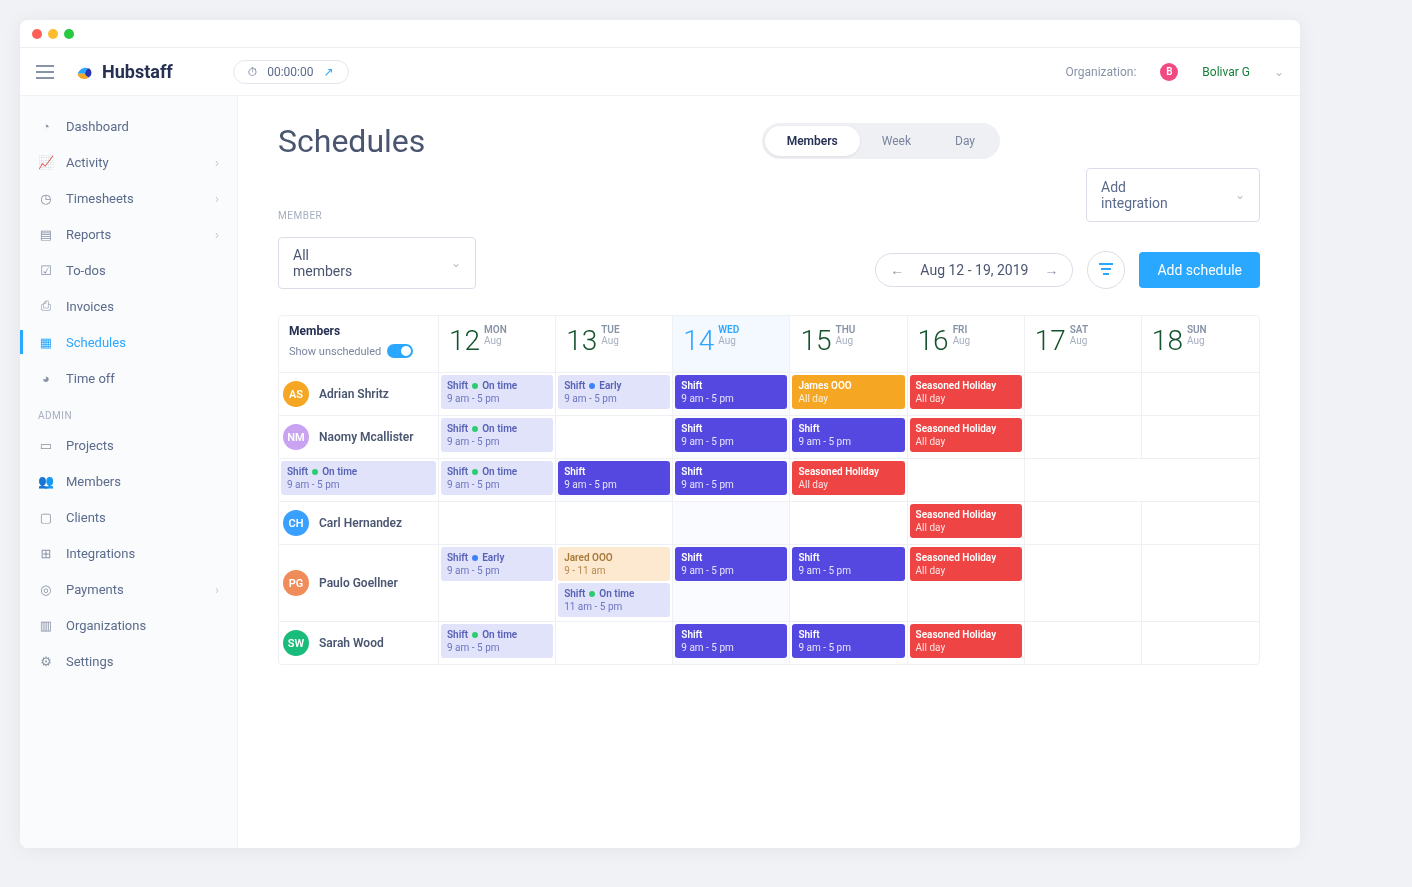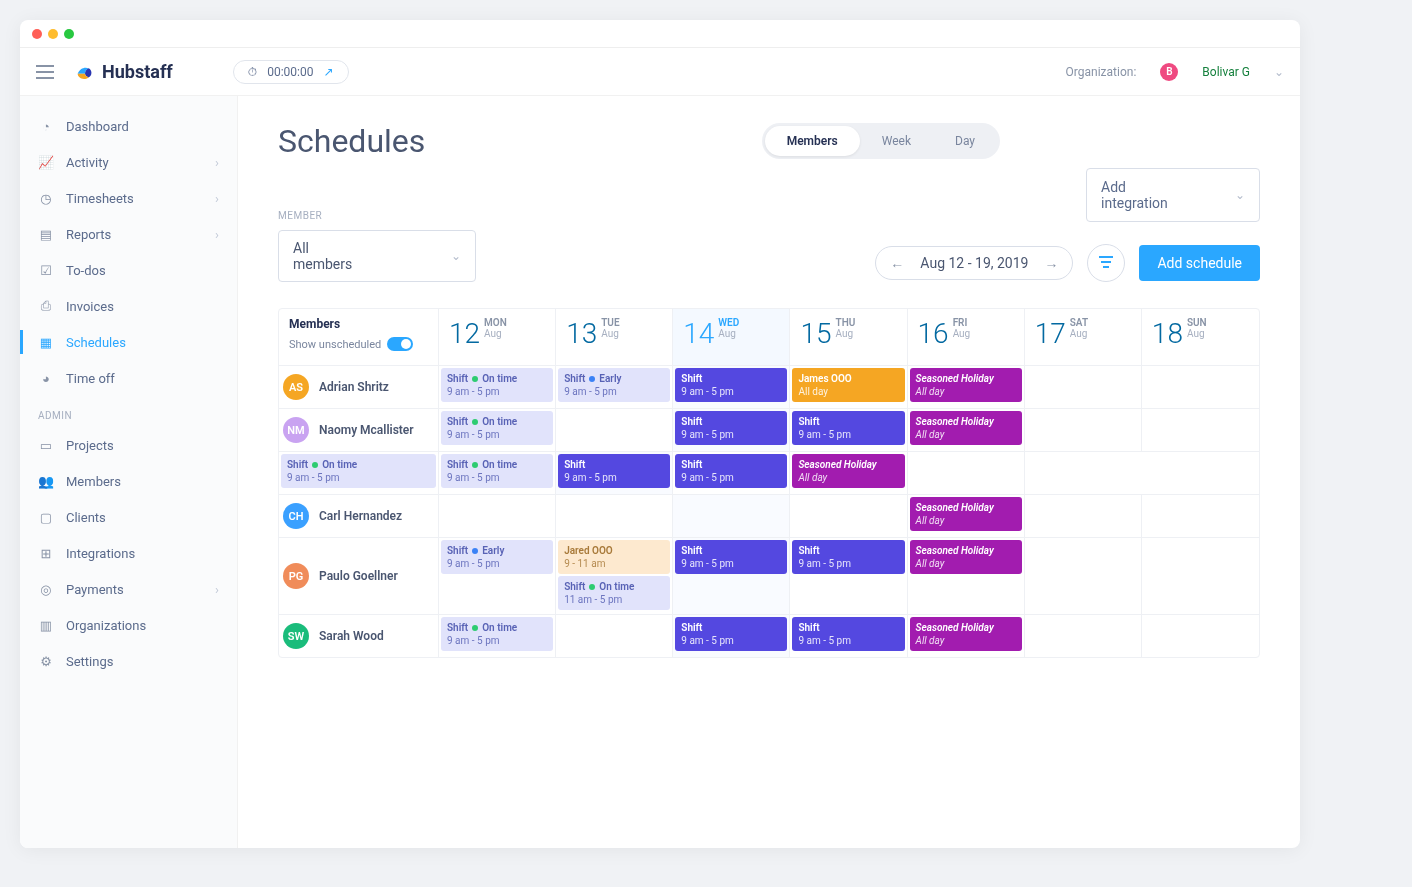--- a/index.html
+++ b/index.html
@@ -34,35 +34,35 @@
 .main { flex: 1; padding: 74px 40px 30px 40px; overflow: auto; position: relative; }
 .page-head { display: flex; align-items: center; margin-bottom: 40px; }
 .page-title { font-size: 32px; font-weight: 400; color: #4a5670; }
 .view-tabs { display: flex; background: #eef0f4; border-radius: 20px; padding: 3px; margin-left: auto; margin-right: 260px; }
 .view-tab { padding: 8px 22px; font-size: 12px; color: #7a869e; border-radius: 18px; cursor: pointer; }
 .view-tab.active { background: #fff; color: #253053; font-weight: 600; box-shadow: 0 1px 3px rgba(0,0,0,0.08); }
 .add-integration { position: absolute; right: 40px; top: 120px; border: 1px solid #d9dee8; border-radius: 4px; padding: 10px 14px; font-size: 14px; color: #5b6b8c; display: flex; align-items: center; gap: 40px; cursor: pointer; width: 174px; justify-content: space-between;}
 
 .controls { display: flex; align-items: flex-end; gap: 14px; margin-bottom: 26px; margin-top: 50px;}
 .ctrl-left { }
-.ctrl-label { font-size: 10px; color: #a6afc0; letter-spacing: 0.5px; margin-bottom: 9px; }
+.ctrl-label { font-size: 10px; color: #a6afc0; letter-spacing: 0.5px; margin-bottom: 16px; }
 .select { border: 1px solid #d9dee8; border-radius: 4px; padding: 9px 14px; font-size: 14px; color: #4a5670; display: flex; align-items: center; gap: 92px; cursor: pointer; width: 198px; justify-content: space-between;}
 .date-nav { margin-left: auto; display: flex; align-items: center; gap: 14px; }
 .date-pill { border: 1px solid #d9dee8; border-radius: 22px; padding: 8px 14px; display: flex; align-items: center; gap: 16px; font-size: 14px; color: #4a5670; }
 .arrow-btn { cursor: pointer; color: #8893a6; }
 .filter-btn { width: 38px; height: 38px; border: 1px solid #d9dee8; border-radius: 50%; display: flex; align-items: center; justify-content: center; cursor: pointer; color: #2aa7ff; }
 .add-btn { background: #2aa7ff; color: #fff; border: none; border-radius: 4px; padding: 10px 18px; font-size: 14px; cursor: pointer; }
 
 .grid { border: 1px solid #eef0f4; border-radius: 4px; overflow: hidden; }
 .row { display: grid; grid-template-columns: 160px repeat(7, 1fr); border-bottom: 1px solid #eef0f4; }
 .row:last-child { border-bottom: none; }
 .cell { border-right: 1px solid #eef0f4; padding: 2px; min-height: 42px; }
 .cell:last-child { border-right: none; }
 .head-row .cell { padding: 8px 10px 6px 10px; min-height: 56px; }
-.day-num { font-size: 28px; font-weight: 300; color: #0369a1; display: inline-block; }
+.day-num { font-size: 28px; font-weight: 300; color: #14532d; display: inline-block; }
 .day-meta { display: inline-block; vertical-align: top; margin-left: 4px; }
 .day-dow { font-size: 10px; color: #8893a6; font-weight: 600; }
 .day-mon { font-size: 10px; color: #a6afc0; }
 .today .day-num, .today .day-dow { color: #2aa7ff; }
 .today { background: #f4f9ff; }
 .col-today { background: #f9fbff; }
 
 .member-head { padding: 10px 10px 6px 4px; }
 .member-head-title { font-size: 12px; font-weight: 700; color: #253053; margin-bottom: 6px; }
 .toggle-row { display: flex; align-items: center; gap: 6px; font-size: 11px; color: #7a869e; }
@@ -76,21 +76,21 @@
 .chip { border-radius: 3px; padding: 4px 6px; font-size: 10px; line-height: 1.3; margin-bottom: 2px; }
 .chip-title { font-weight: 600; display: flex; align-items: center; gap: 4px; }
 .chip-sub { opacity: 0.85; }
 .status-dot { width: 6px; height: 6px; border-radius: 50%; display: inline-block; }
 .c-lavender { background: #e1e3fb; color: #5862b5; }
 .c-lavender .status-dot.ontime { background: #2ecc71; }
 .c-lavender .status-dot.early { background: #3b82f6; }
 .c-indigo { background: #5448e0; color: #fff; }
 .c-orange { background: #f5a623; color: #fff; }
 .c-peach { background: #fde9cf; color: #a87a3a; }
-.c-green { background: #a21caf; color: #fff; font-style: italic; }
+.c-green { background: #ef4444; color: #fff; }
 </style>
 </head>
 <body>
 
 <div class="window" style="position:relative;">
   <div class="titlebar">
     <div class="dot red"></div>
     <div class="dot yellow"></div>
     <div class="dot green"></div>
   </div>

